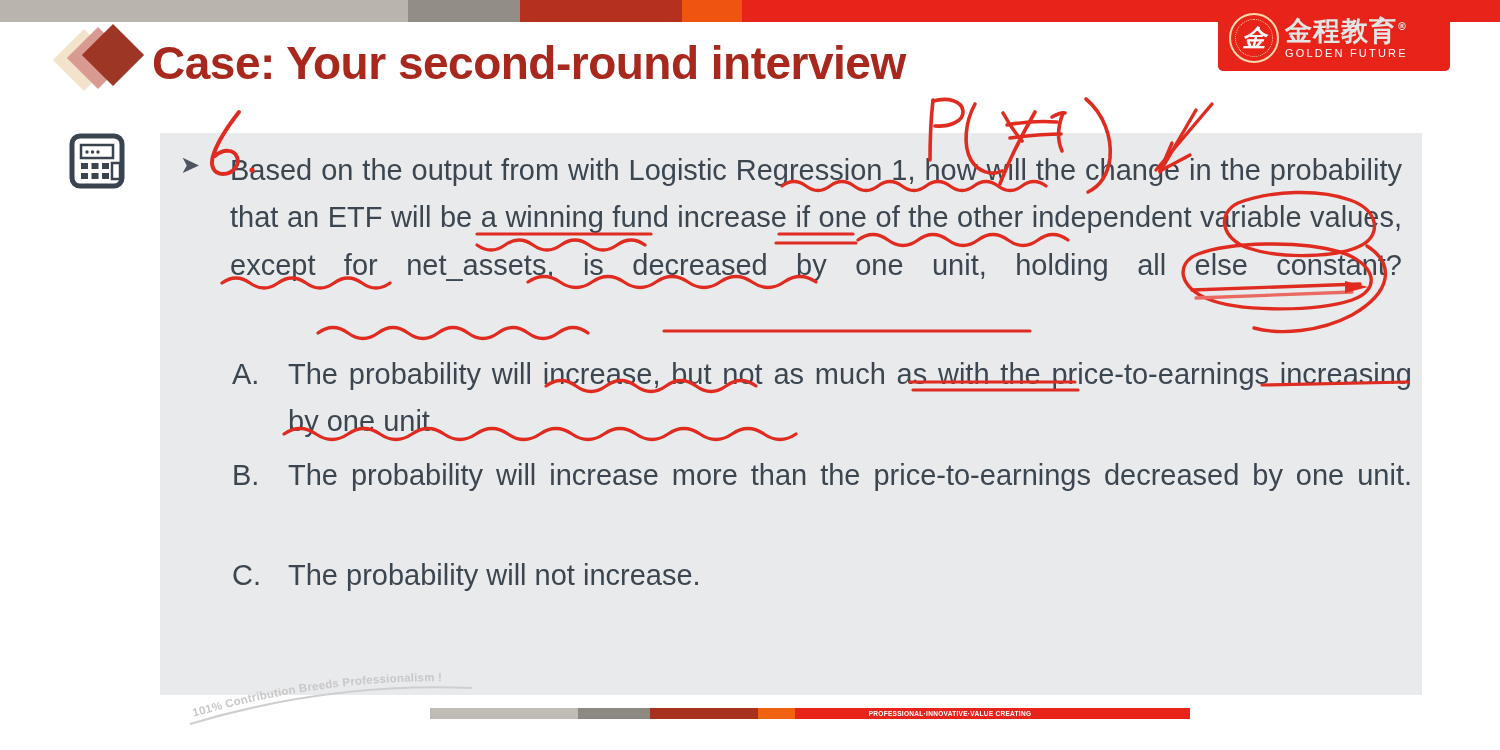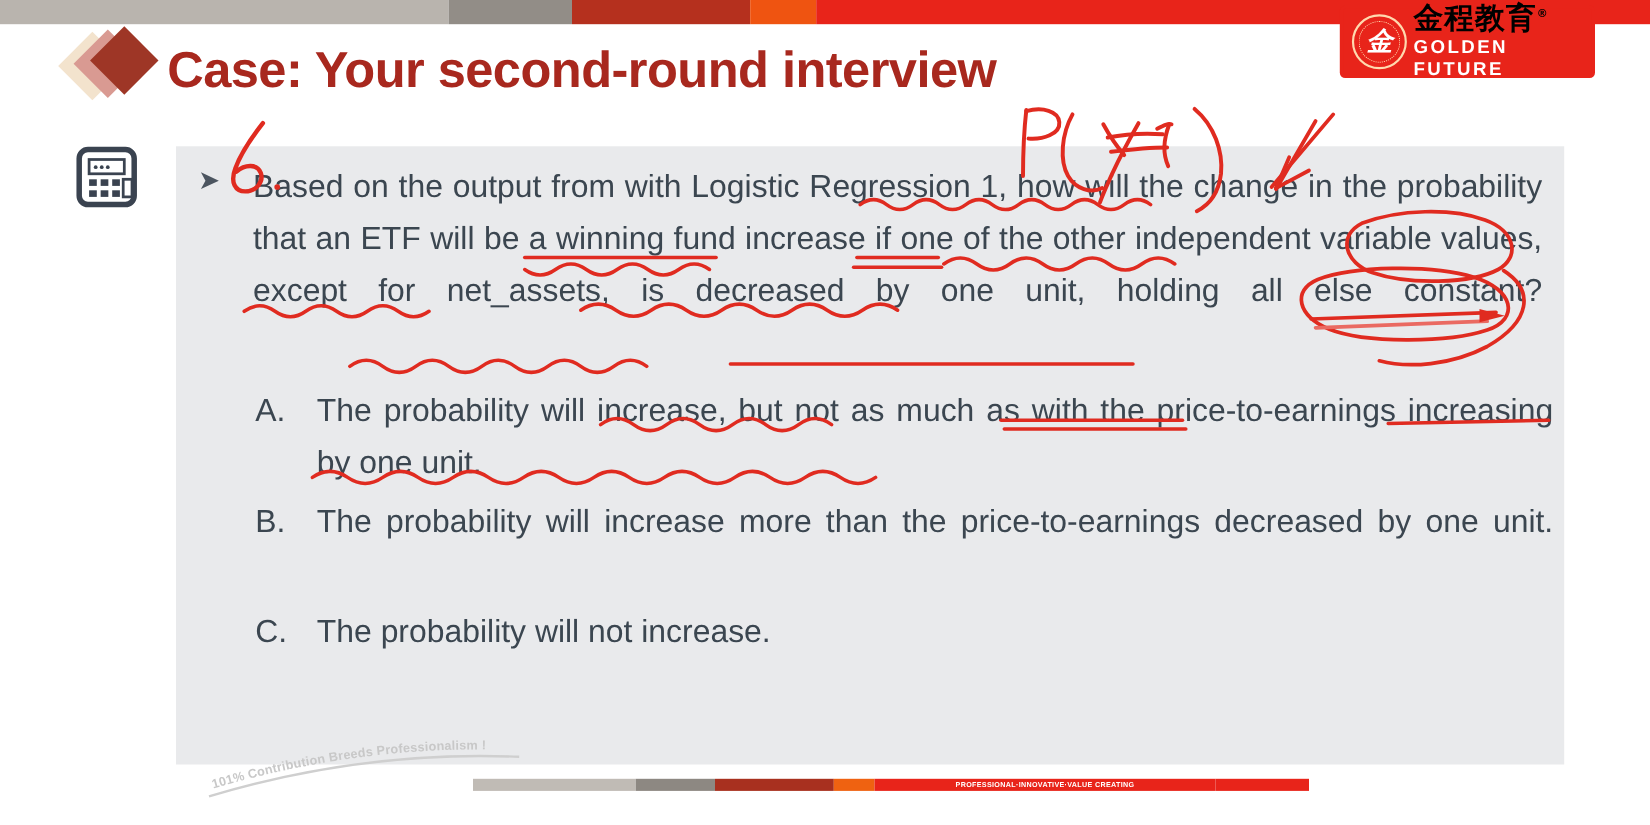--- a/index.html
+++ b/index.html
@@ -33,25 +33,25 @@
   .logo-seal:before{
     content:"";position:absolute;inset:4px;border-radius:50%;
     border:1px dotted #ffd9ae;
   }
   .logo-seal-mark{
     font-size:24px;color:#fff;font-family:"Liberation Serif",serif;
     font-style:italic;font-weight:bold;line-height:1;
   }
   .logo-text{margin-left:6px;display:flex;flex-direction:column;justify-content:center;}
   .logo-cn{
-    color:#000000;font-size:27px;font-weight:bold;letter-spacing:1px;
+    color:#e5e5e5;font-size:27px;font-weight:bold;letter-spacing:1px;
     line-height:1.05;font-family:"DejaVu Sans",sans-serif;position:relative;
   }
   .logo-cn .reg{font-size:10px;vertical-align:super;}
-  .logo-en{color:#ffffff;font-size:17px;letter-spacing:2.2px;font-weight:bold;margin-top:1px;}
+  .logo-en{color:#ffffff;font-size:11px;letter-spacing:2.2px;font-weight:normal;margin-top:1px;}
 
   
   .title-row{position:absolute;left:60px;top:28px;display:flex;align-items:flex-end;}
   .diamonds{position:relative;width:92px;height:62px;flex:0 0 auto;}
   .dia{position:absolute;width:44px;height:44px;transform:rotate(45deg);}
   .dia.d1{left:2px;top:10px;background:#f3e3cd;}
   .dia.d2{left:16px;top:8px;background:#d99a92;}
   .dia.d3{left:31px;top:5px;background:#9e3626;}
   .title-text{
     color:#a8281e;font-size:46px;font-weight:bold;letter-spacing:-0.5px;

